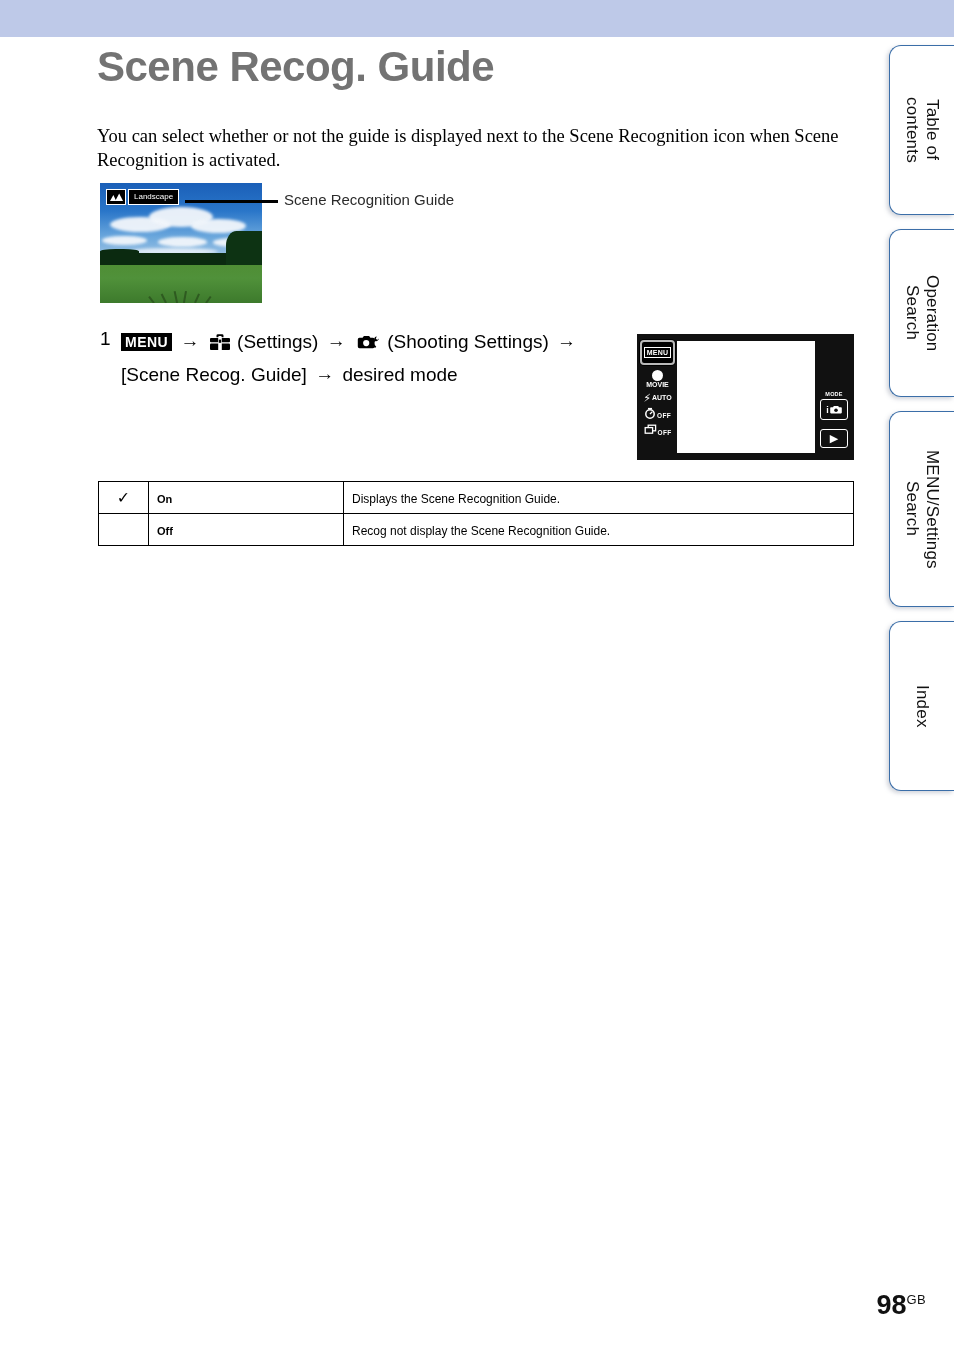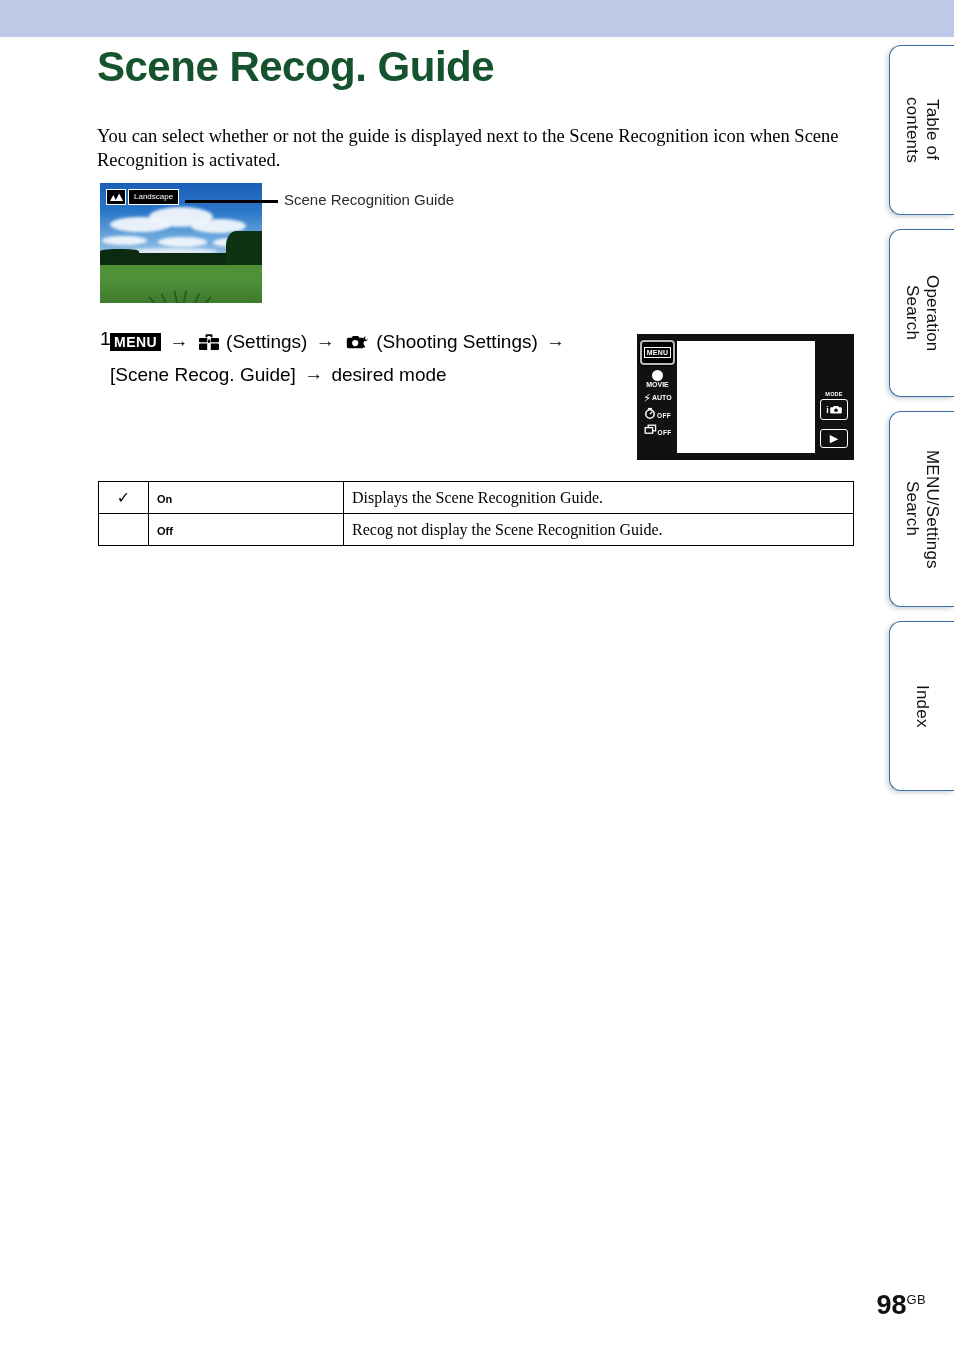--- a/index.html
+++ b/index.html
@@ -24,21 +24,21 @@
   }
 
   
   .page-title {
     position: absolute;
     left: 97px; top: 43px;
     font-family: "Liberation Sans", "DejaVu Sans", sans-serif;
     font-weight: bold;
     font-size: 42px;
     letter-spacing: -0.5px;
-    color: #14532d;
+    color: #737373;
     white-space: nowrap;
   }
 
   .intro {
     position: absolute;
     left: 97px; top: 124px;
     width: 752px;
     font-family: "Liberation Serif", "DejaVu Serif", serif;
     font-size: 18.5px;
     line-height: 24px;
@@ -158,21 +158,21 @@
   
   .step-num {
     position: absolute;
     left: 100px; top: 328px;
     font-family: "Liberation Sans", "DejaVu Sans", sans-serif;
     font-size: 19px;
     color: #000;
   }
   .step-body {
     position: absolute;
-    left: 110px; top: 326px;
+    left: 121px; top: 326px;
     width: 500px;
     font-family: "Liberation Sans", "DejaVu Sans", sans-serif;
     font-size: 19px;
     line-height: 29px;
     color: #000;
   }
   .menu-chip {
     display: inline-block;
     background: #000;
     color: #fff;
@@ -312,22 +312,22 @@
   }
   .col-check { width: 33px; text-align: center; }
   .col-name  { width: 178px; }
   .col-desc  { }
   .opt-name {
     font-family: "Liberation Sans", "DejaVu Sans", sans-serif;
     font-weight: bold;
     font-size: 11px;
   }
   .opt-desc {
-    font-family: Liberation Serif, serif;
-    font-size: 16px;
+    font-family: Liberation Sans, sans-serif;
+    font-size: 12px;
     margin-top: 14px;
   }
   .check-glyph {
     font-size: 16px;
     color: #000;
     line-height: 1;
   }
 
   
   .tabs {

